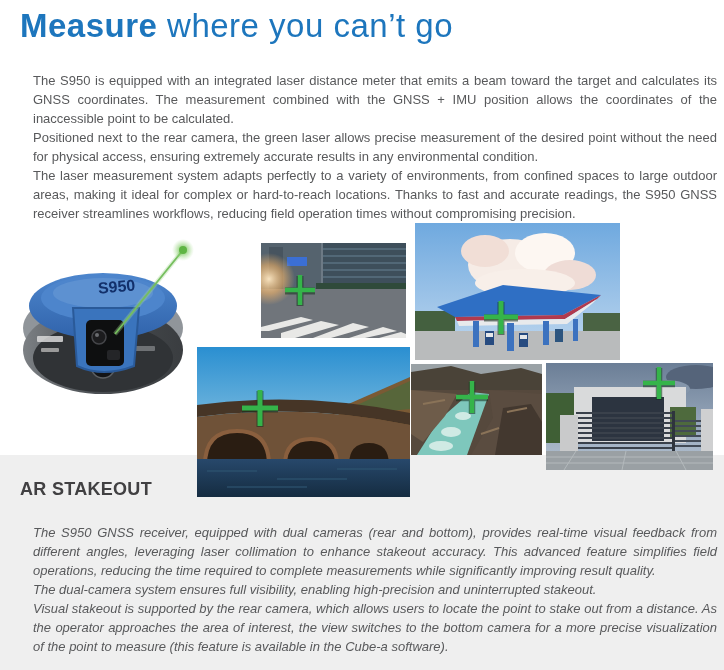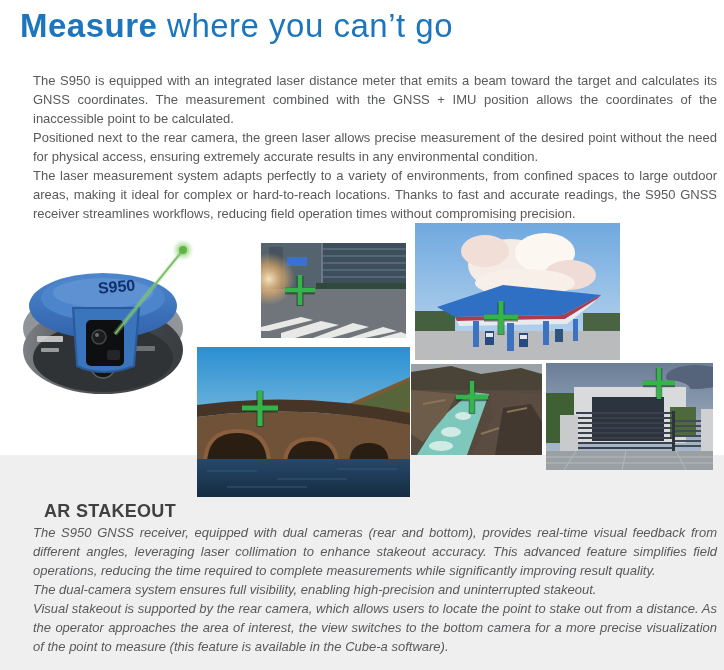--- a/index.html
+++ b/index.html
@@ -21,22 +21,22 @@
   }
   .copy p{margin:0;}
   .intro{top:56px;}
   .stakeout-copy{top:508px;font-style:italic;}
   
   .gray-section{
     position:absolute;left:0;top:455px;width:724px;height:215px;
     background:#efefef;
   }
   .section-heading{
-    position:absolute;left:20px;top:501px;
-    font-size:18px;font-weight:700;color:#414042;letter-spacing:.3px;margin-left:24px;
+    position:absolute;left:20px;top:479px;
+    font-size:18px;font-weight:700;color:#414042;letter-spacing:.3px;
   }
   
   .photo{position:absolute;display:block;}
   .ph-street{left:261px;top:243px;}
   .ph-gas{left:415px;top:223px;}
   .ph-bridge{left:197px;top:347px;}
   .ph-river{left:411px;top:364px;}
   .ph-gate{left:546px;top:363px;}
   .device{left:15px;top:238px;}
 </style>

